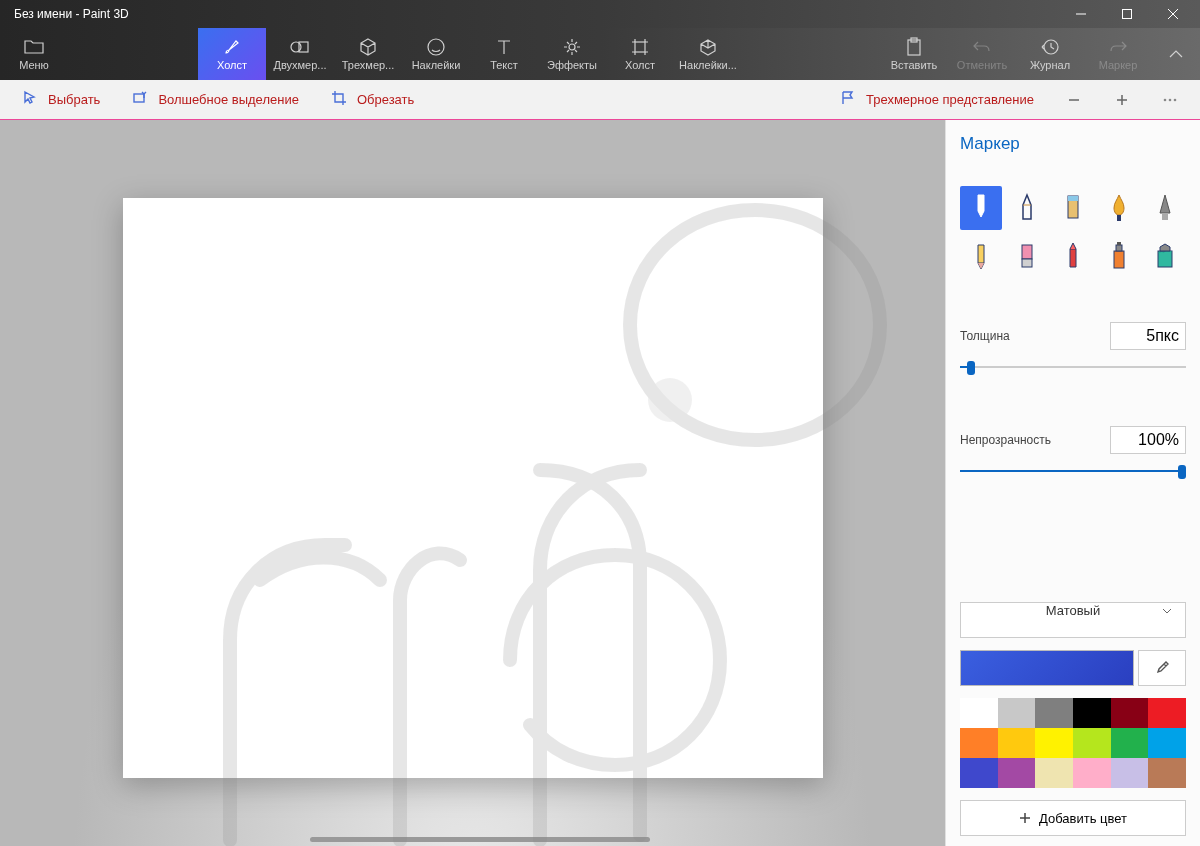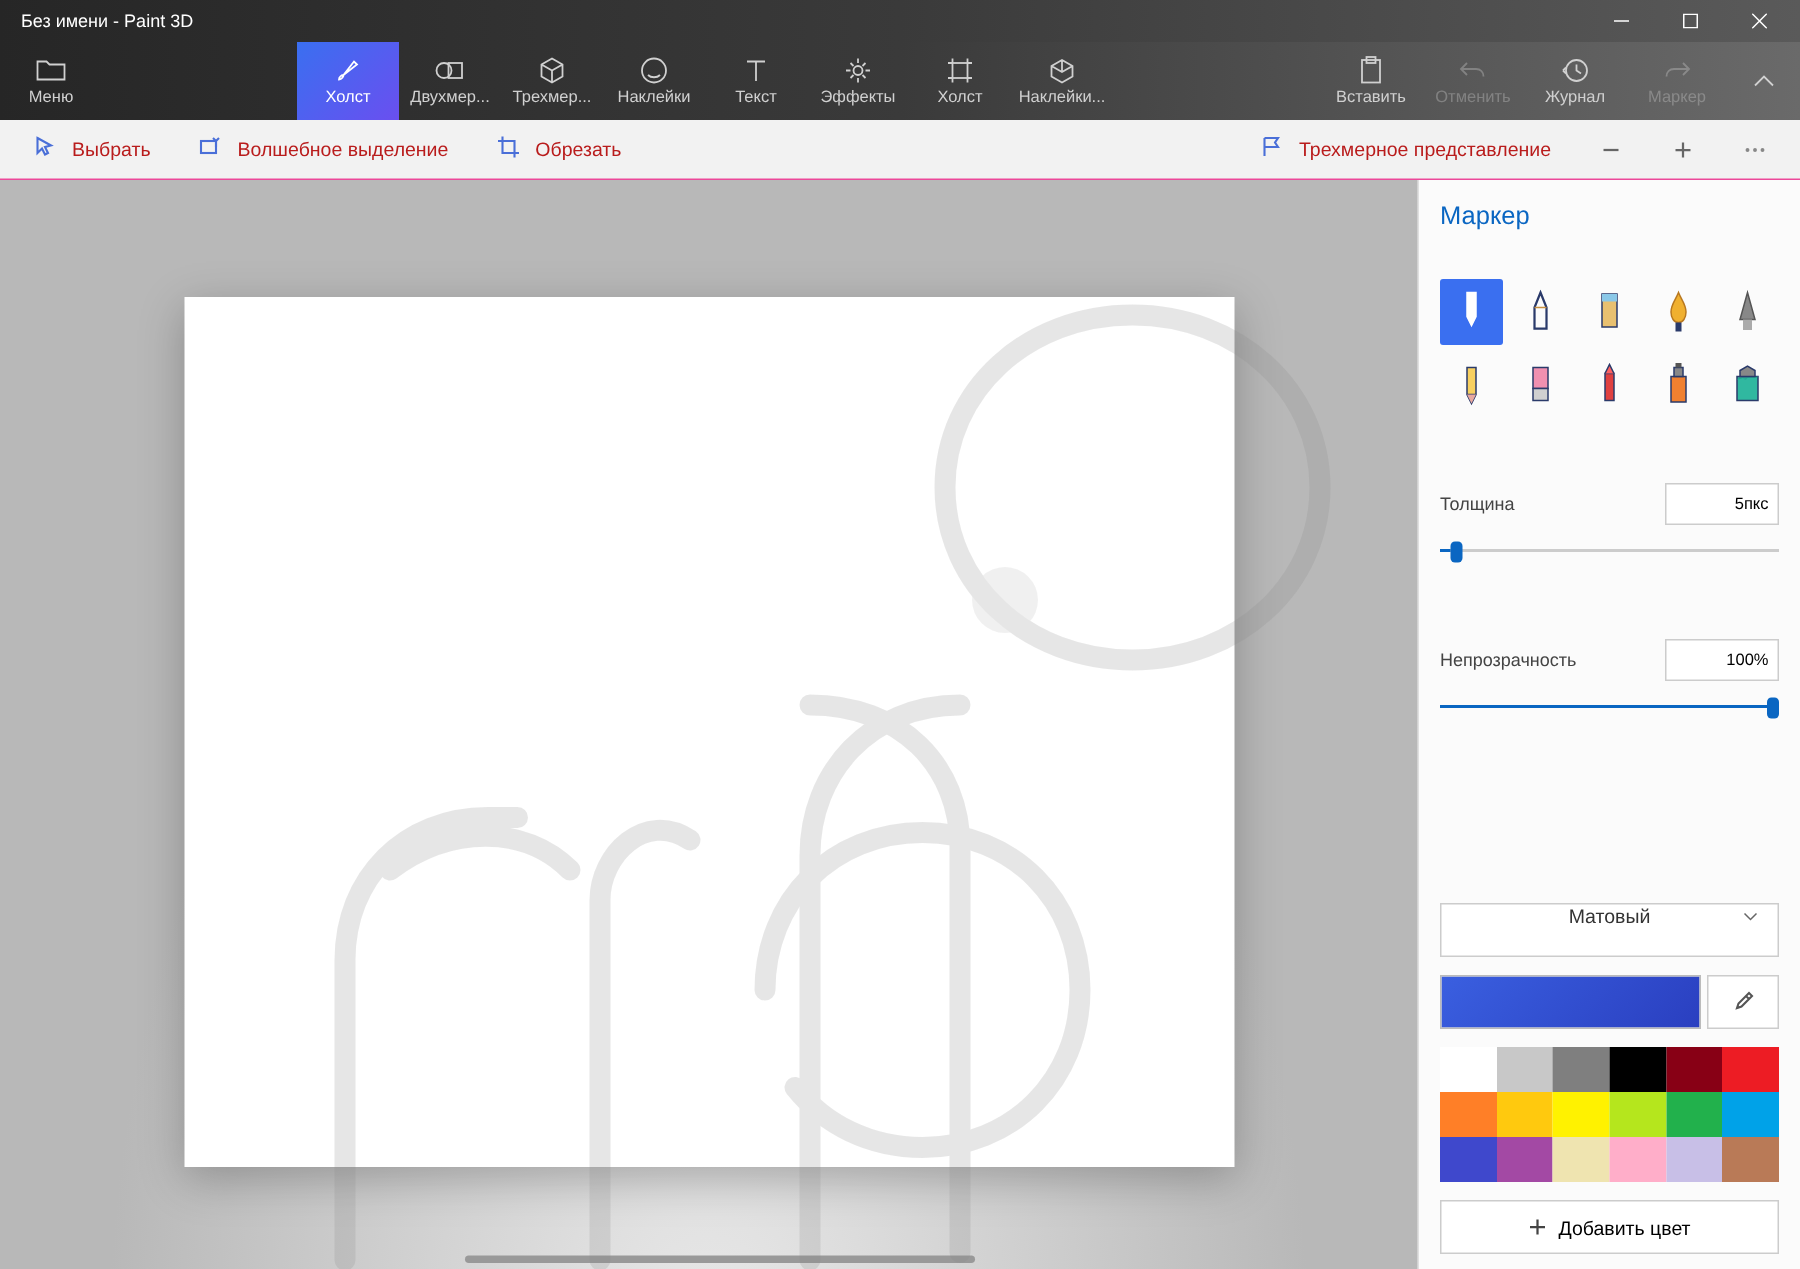--- a/index.html
+++ b/index.html
@@ -38,21 +38,21 @@
 
 
 .panel{width:255px;background:#fbfbfb;border-left:1px solid #e0e0e0;padding:14px 14px 10px;display:flex;flex-direction:column;gap:12px;overflow:hidden}
 .panel h2{font-size:17px;font-weight:400;color:#0a66c2;margin-bottom:20px}
 .brush-grid{display:grid;grid-template-columns:repeat(5,1fr);gap:4px}
 .brush{height:44px;display:flex;align-items:center;justify-content:center;border:2px solid transparent;border-radius:2px}
 .brush.sel{background:#3a6ff0}
 .brush svg{width:22px;height:30px}
 
 .ctl{display:flex;align-items:center;justify-content:space-between;font-size:12px;color:#444}
-.ctl input{width:76px;height:28px;border:1px solid #ccc;text-align:right;padding-right:6px;font-size:11px;font-family:inherit}
+.ctl input{width:76px;height:28px;border:1px solid #ccc;text-align:right;padding-right:6px;font-size:16px;font-family:inherit}
 .slider{position:relative;height:18px;margin-top:-4px}
 .slider .track{position:absolute;top:8px;left:0;right:0;height:2px;background:#ccc}
 .slider .fill{position:absolute;top:8px;left:0;height:2px;background:#0a66c2}
 .slider .thumb{position:absolute;top:3px;width:8px;height:14px;background:#0a66c2;border-radius:3px}
 
 .panel-spacer{flex:1;min-height:40px}
 
 .material{height:36px;border:1px solid #ccc;display:flex;align-items:flex-start;justify-content:center;font-size:13px;color:#333;position:relative;background:#fff}
 .material .dd{position:absolute;right:12px}
 

